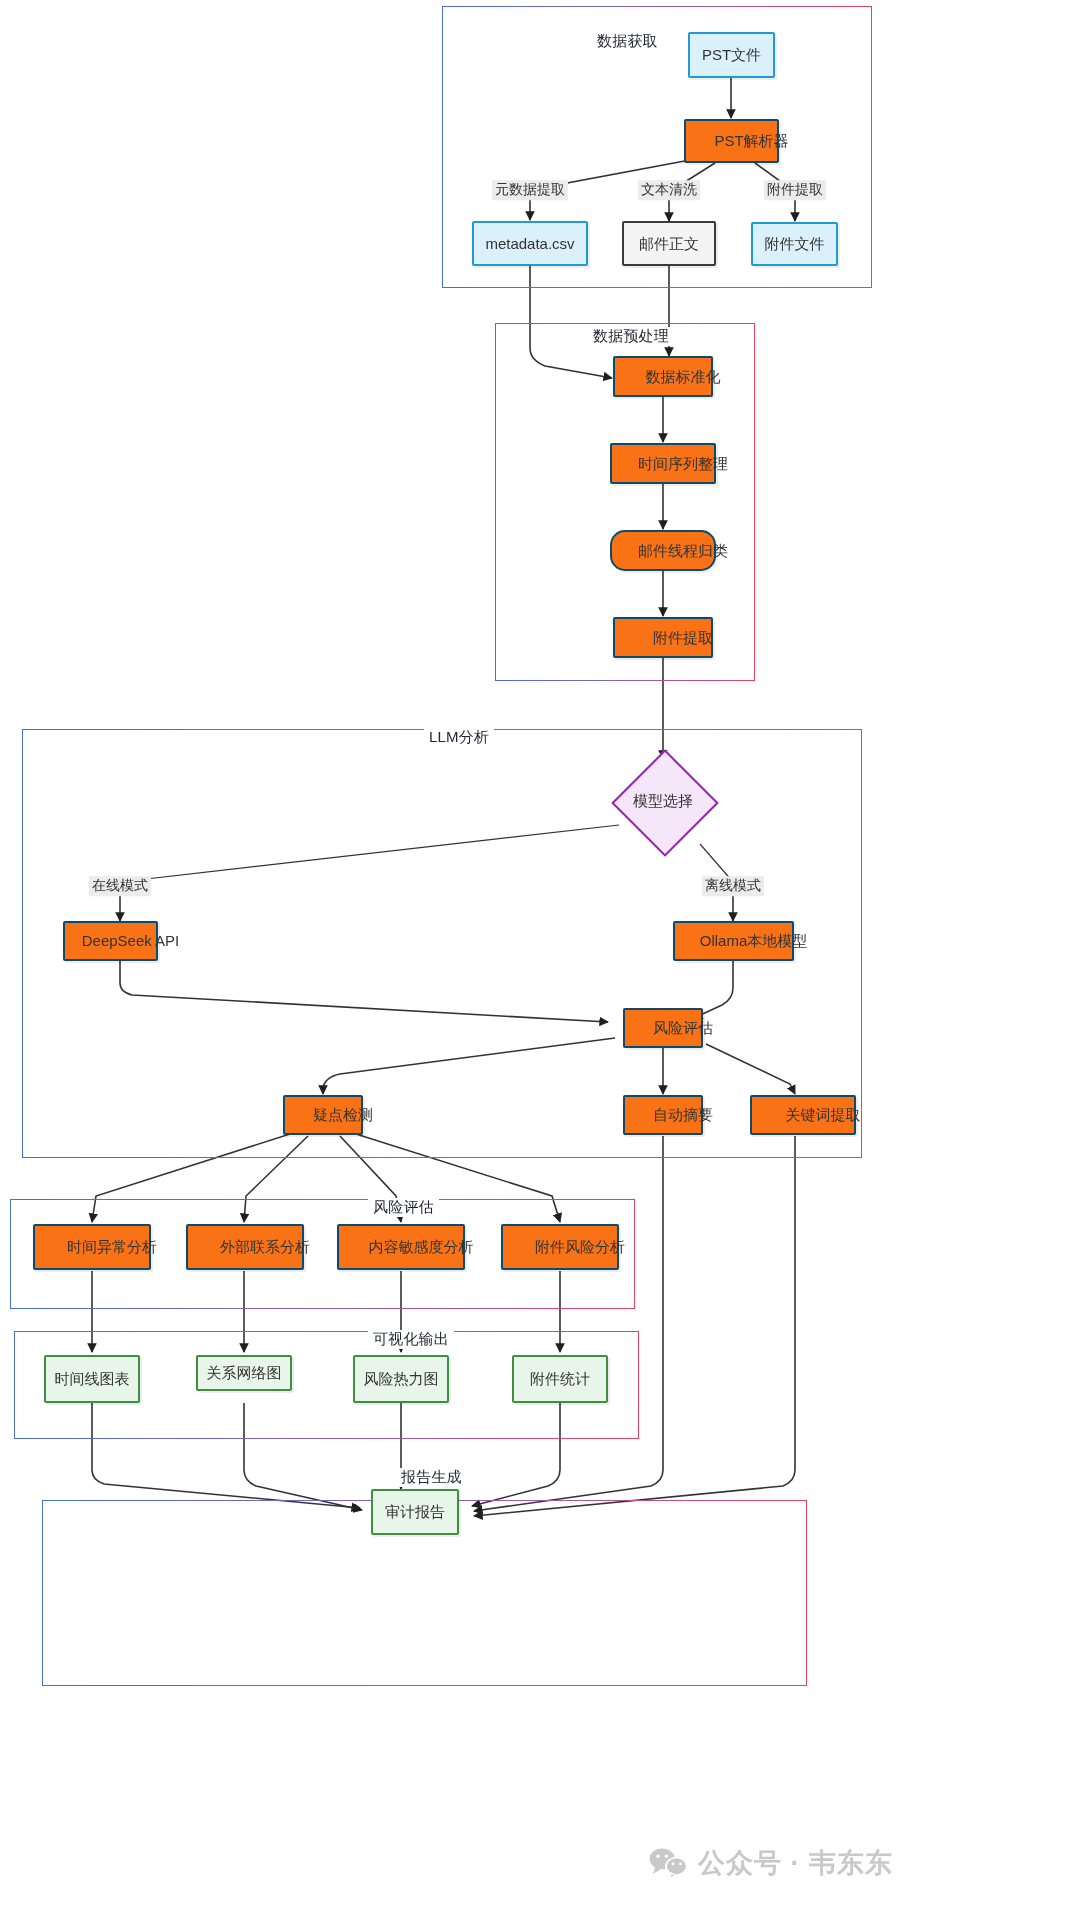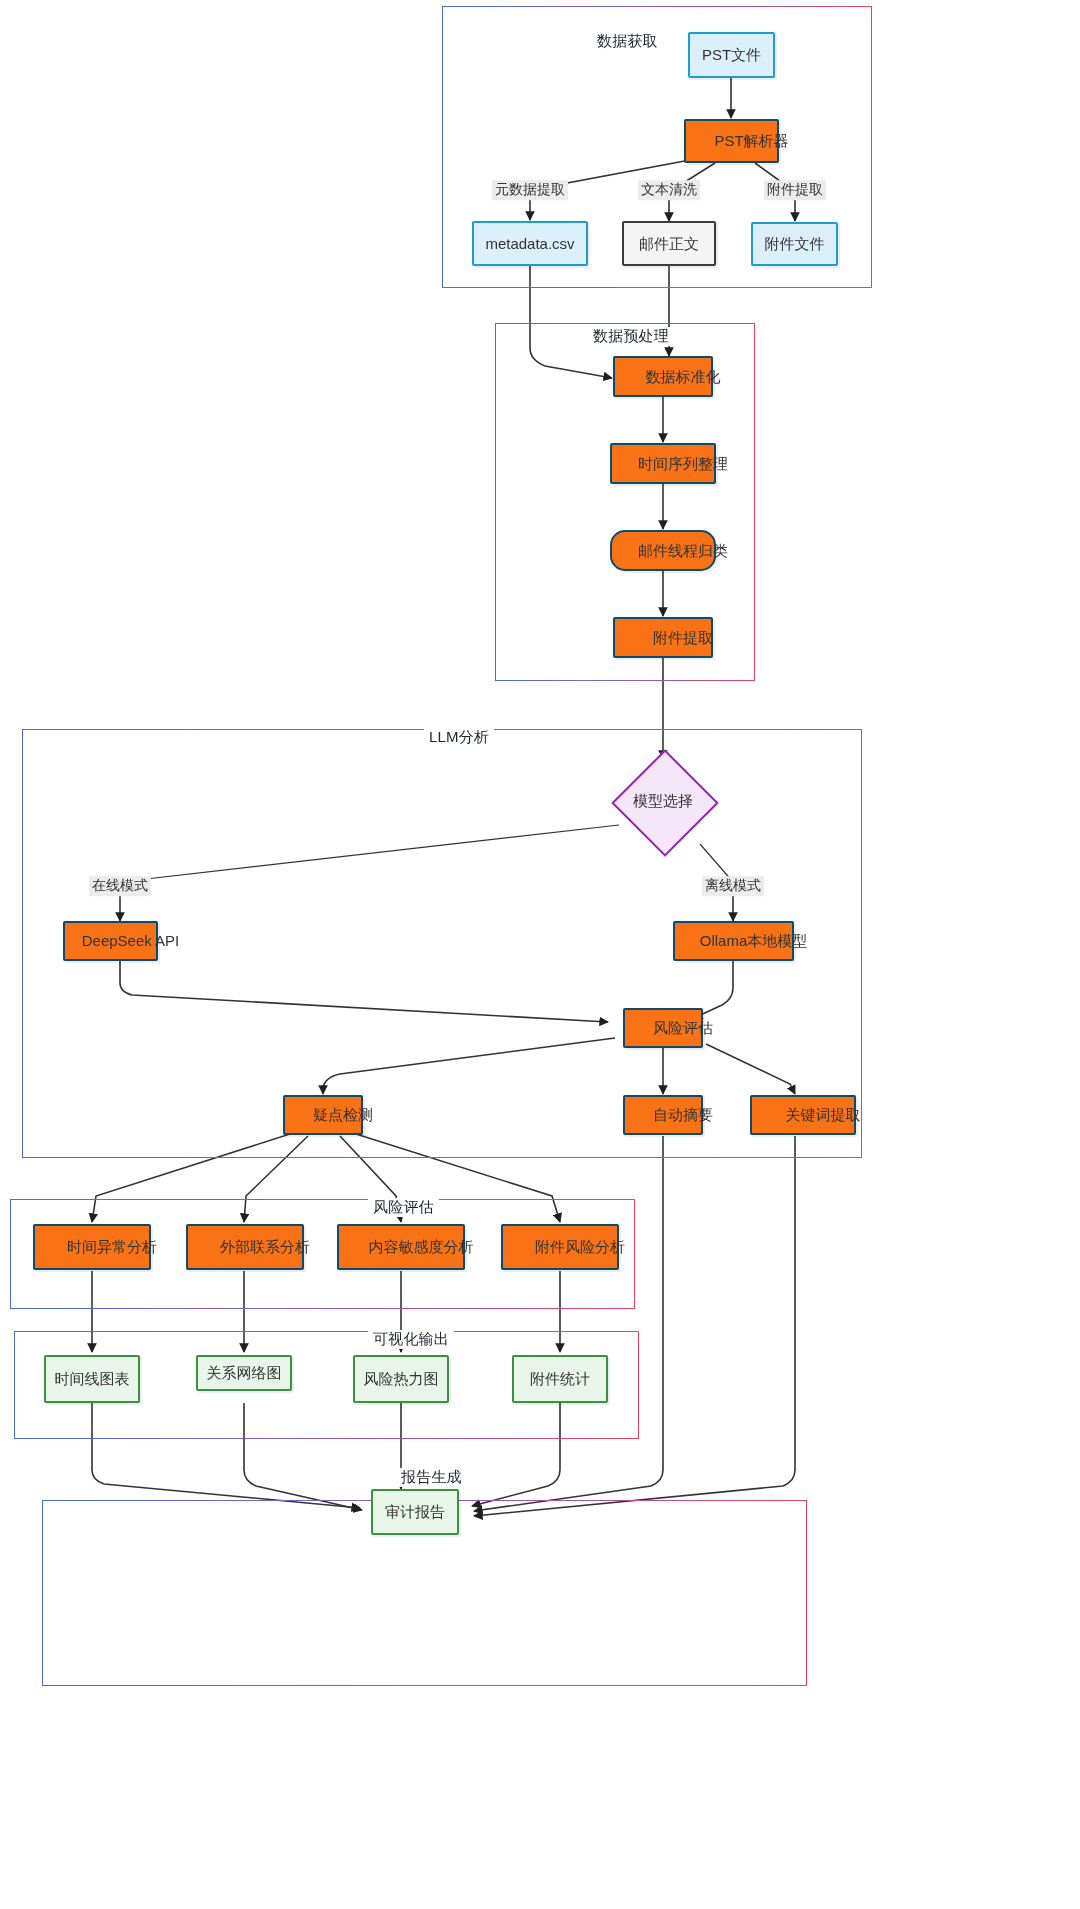--- a/index.html
+++ b/index.html
@@ -259,14 +259,27 @@
   <div class="node n-green shadow" style="left:512px; top:1355px; width:96px; height:48px;">附件统计</div>
 
   <div class="node n-green shadow" style="left:371px; top:1489px; width:88px; height:46px;">审计报告</div>
 
   <div class="edge-label" style="left:530px; top:190px;">元数据提取</div>
   <div class="edge-label" style="left:669px; top:190px;">文本清洗</div>
   <div class="edge-label" style="left:795px; top:190px;">附件提取</div>
   <div class="edge-label" style="left:120px; top:886px;">在线模式</div>
   <div class="edge-label" style="left:733px; top:886px;">离线模式</div>
 
+  <div class="watermark" style="left:648px; top:1845px;">
+    <svg class="wm-icon" viewBox="0 0 48 38">
+      <ellipse cx="17" cy="14" rx="15" ry="12.5" fill="#c9c9c9"></ellipse>
+      <path d="M 9 23 L 6 32 L 15 27 Z" fill="#c9c9c9"></path>
+      <ellipse cx="34" cy="23" rx="12.5" ry="10.5" fill="#c9c9c9" stroke="#ffffff" stroke-width="2.2"></ellipse>
+      <path d="M 28 31 L 26 37 L 33 34 Z" fill="#c9c9c9" stroke="#ffffff" stroke-width="1.6"></path>
+      <circle cx="12" cy="11" r="2.1" fill="#ffffff"></circle>
+      <circle cx="22" cy="11" r="2.1" fill="#ffffff"></circle>
+      <circle cx="30" cy="20" r="1.8" fill="#ffffff"></circle>
+      <circle cx="39" cy="20" r="1.8" fill="#ffffff"></circle>
+    </svg>
+    <span>公众号 · 韦东东</span>
+  </div>
 
 </div>
 
 </body></html>

